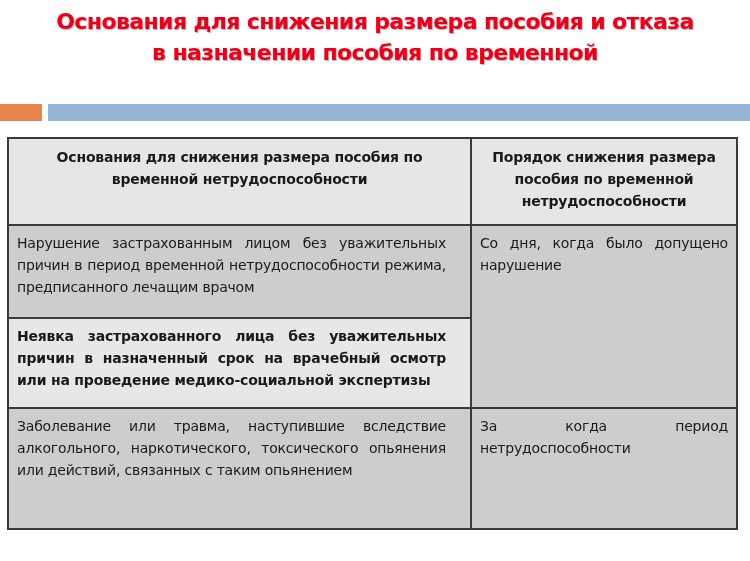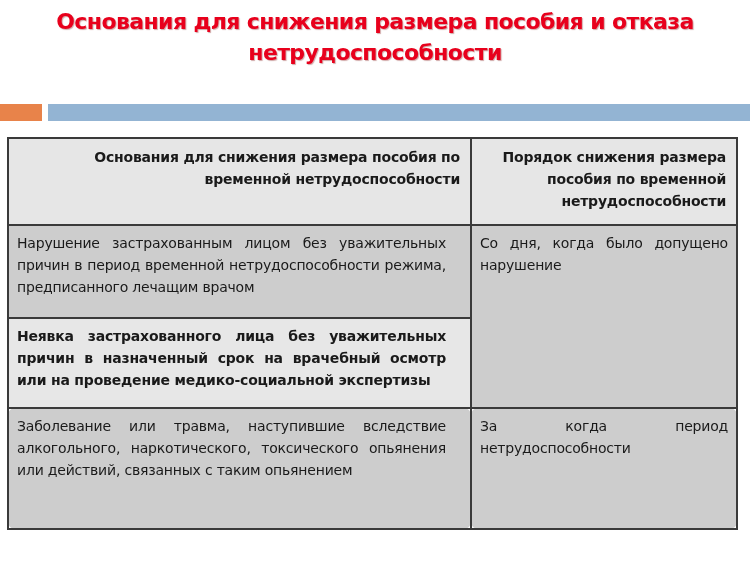--- a/index.html
+++ b/index.html
@@ -52,40 +52,40 @@
     table.grid td, table.grid th {
       border: 2px solid #3a3a3a;
       vertical-align: top;
       font-size: 14px;
       line-height: 22px;
       letter-spacing: -0.2px;
     }
     table.grid th {
       background: #e6e6e6;
       font-weight: bold;
-      text-align: right;
+      text-align: center;
       padding: 7px 10px 0 10px;
       height: 87px;
     }
     th.col-left { width: 463px; }
     td.left { padding: 6px 24px 0 8px; text-align: justify; text-align-last: left; }
     td.right { padding: 6px 8px 0 8px; text-align: justify; text-align-last: left; margin-top: 35px; }
     td.dark { background: #cdcdcd; }
     td.light { background: #e7e7e7; font-weight: bold; }
     tr.r1 td { height: 93px; }
     tr.r2 td { height: 90px; }
-    tr.r3 td { height: 121px; border-radius: 7px; }
+    tr.r3 td { height: 121px; }
   </style>
 </head>
 <body>
 
 <div class="slide">
   <h1 class="title">
     <span>Основания для снижения размера пособия и отказа</span>
-    <span>нетрудоспособности</span>
+    <span>в назначении пособия по временной</span>
   </h1>
 
   <div class="bar-orange"></div>
   <div class="bar-blue"></div>
 
   <table class="grid">
     <thead>
       <tr>
         <th class="col-left">Основания для снижения размера пособия по временной нетрудоспособности</th>
         <th>Порядок снижения размера пособия по временной нетрудоспособности</th>

